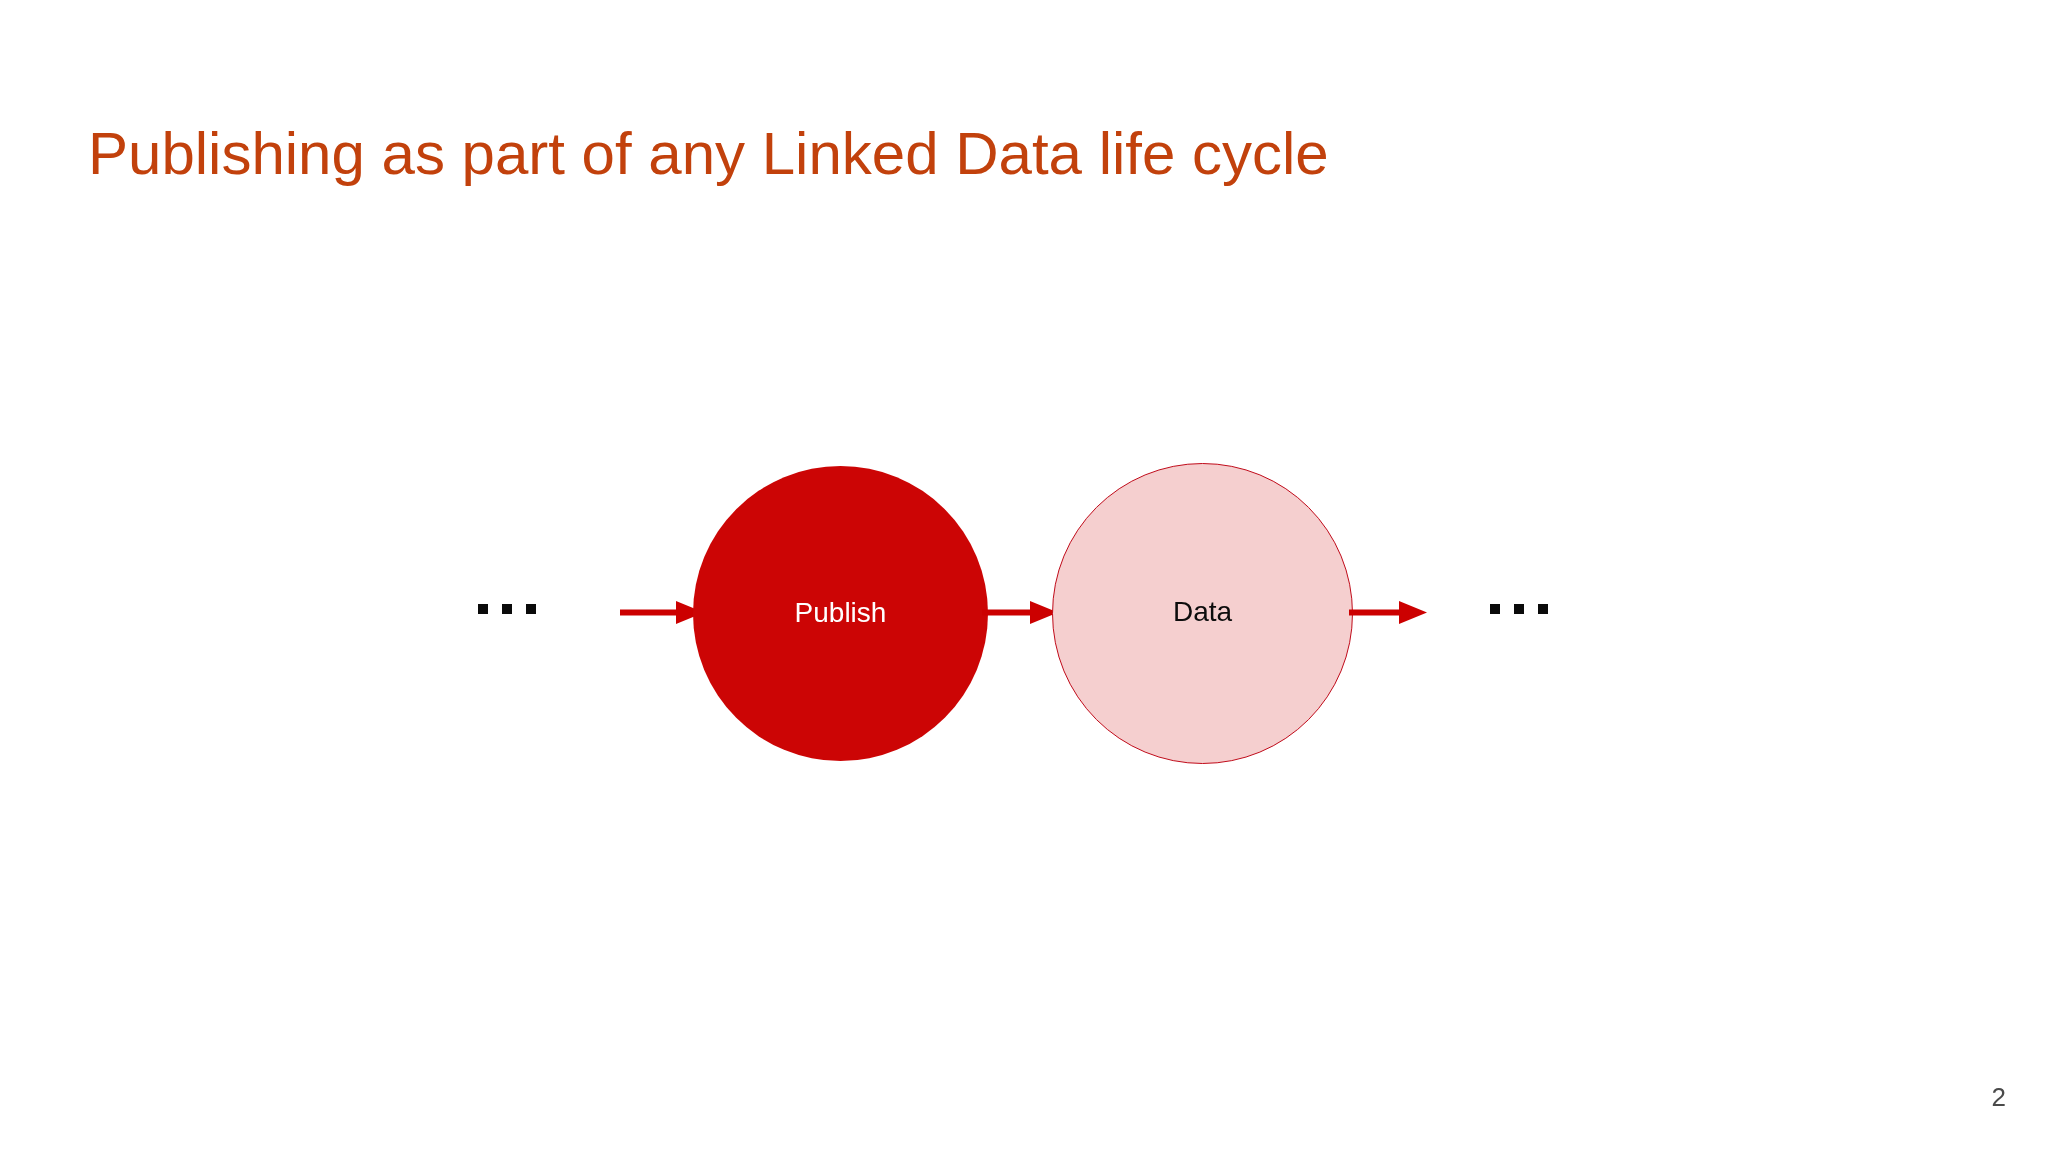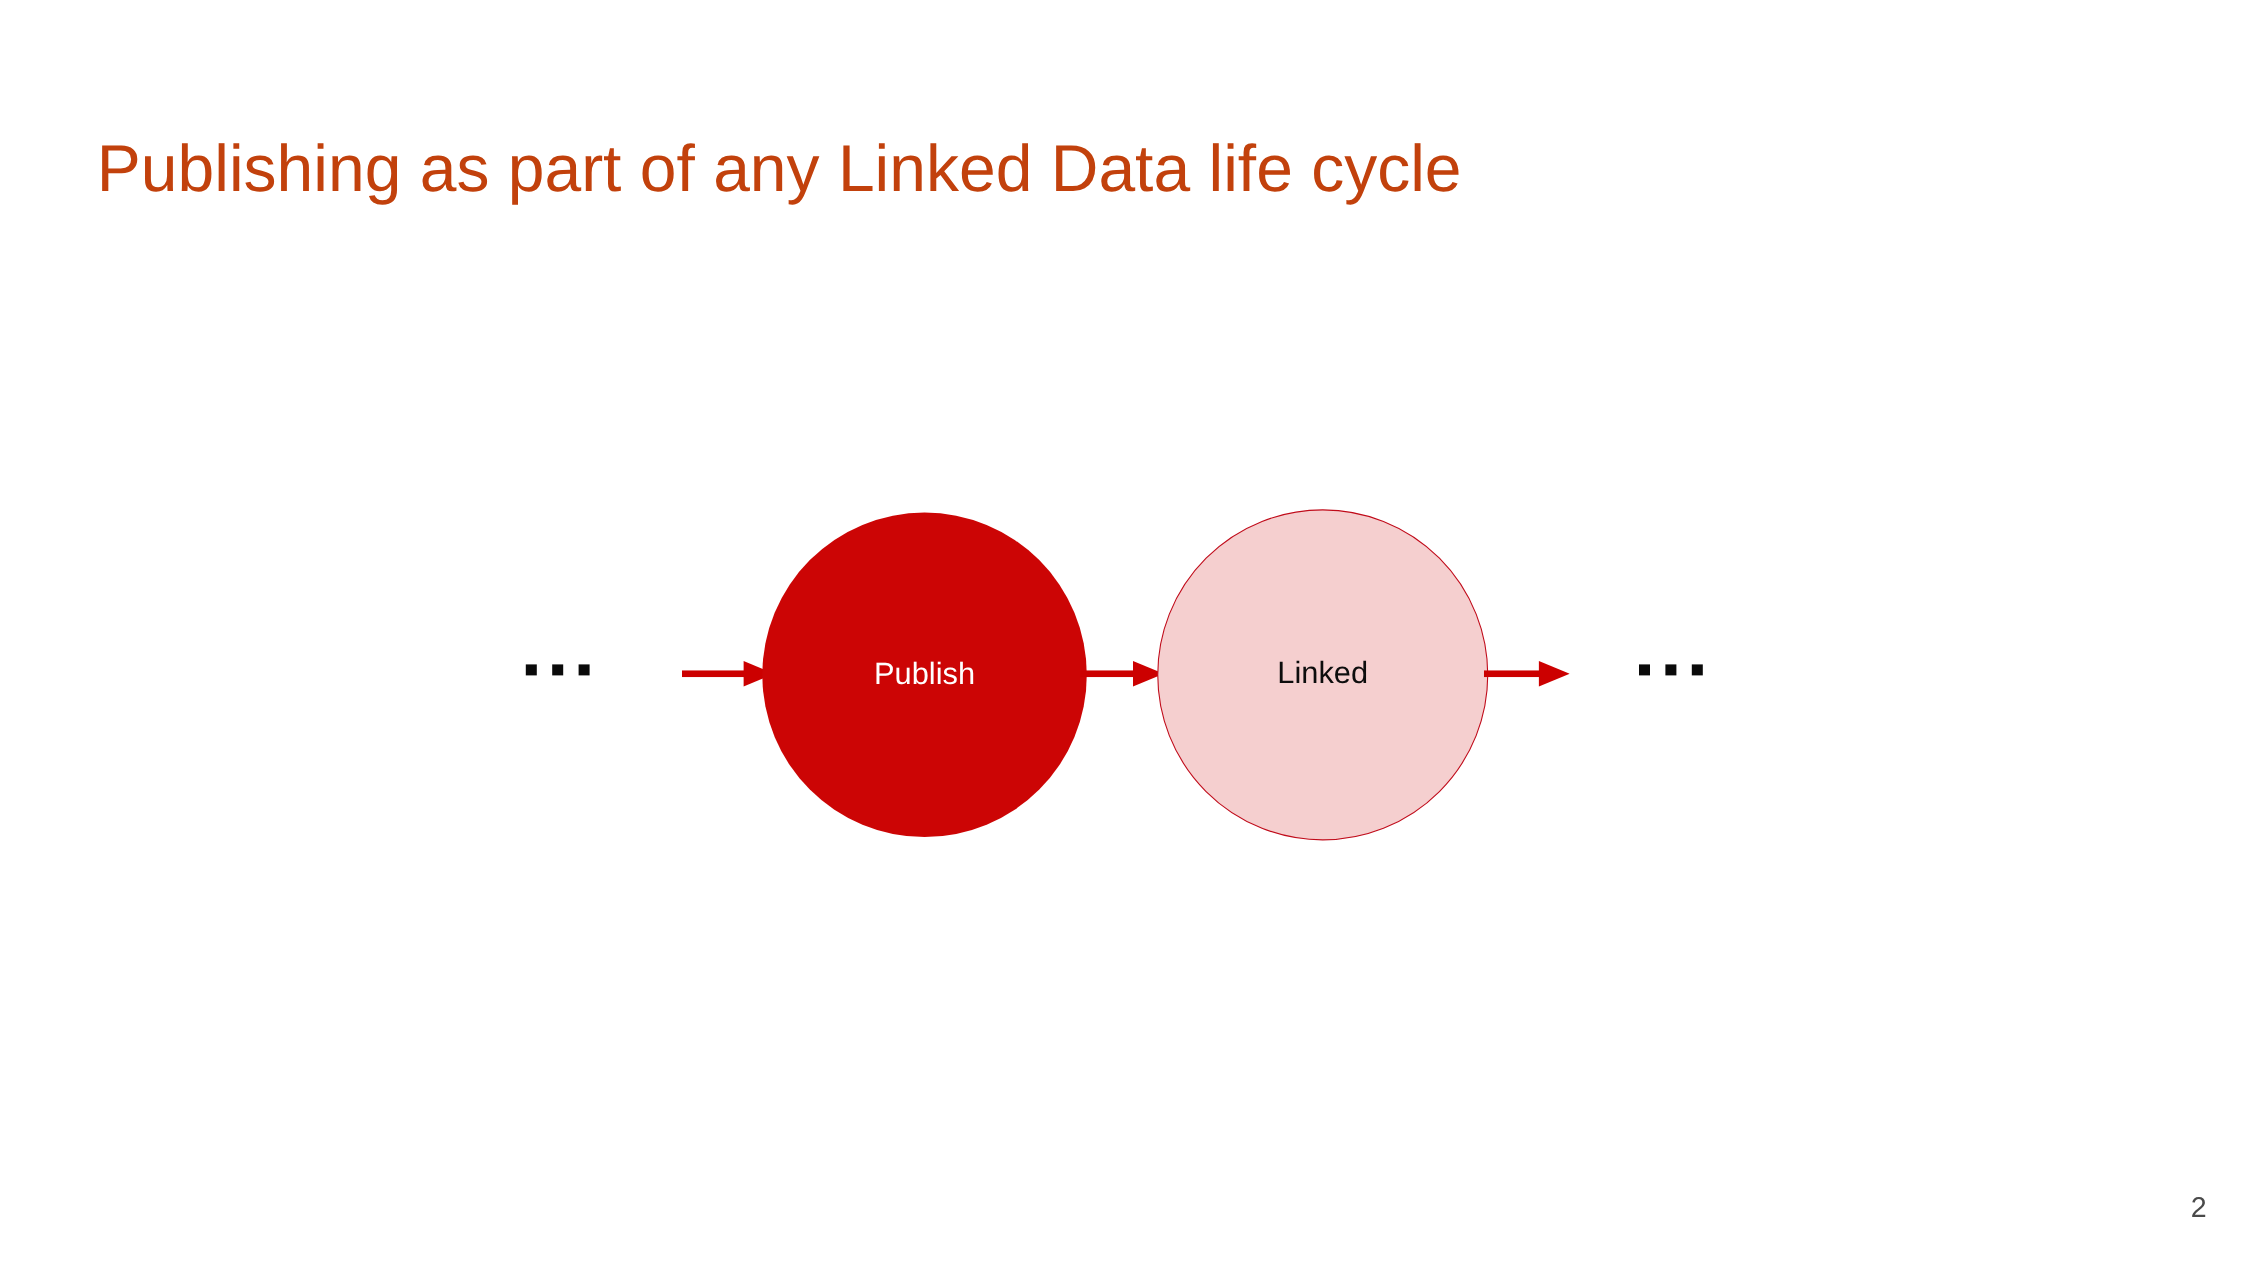--- a/index.html
+++ b/index.html
@@ -159,21 +159,21 @@
     </div>
 
     <div id="arrow-2" class="arrow">
       <svg width="76" height="36" viewBox="0 0 76 36" xmlns="http://www.w3.org/2000/svg">
         <rect x="0" y="14.5" width="52" height="6" fill="#cc0000"></rect>
         <polygon points="48,6 76,17.5 48,29" fill="#cc0000"></polygon>
       </svg>
     </div>
 
     <div id="node-query" class="node-circle">
-      <span id="label-query" class="node-label">Linked</span>
+      <span id="label-query" class="node-label">Data</span>
     </div>
 
     <div id="arrow-3" class="arrow">
       <svg width="78" height="36" viewBox="0 0 78 36" xmlns="http://www.w3.org/2000/svg">
         <rect x="0" y="14.5" width="54" height="6" fill="#cc0000"></rect>
         <polygon points="50,6 78,17.5 50,29" fill="#cc0000"></polygon>
       </svg>
     </div>
 
     <div id="ellipsis-right" class="ellipsis">

